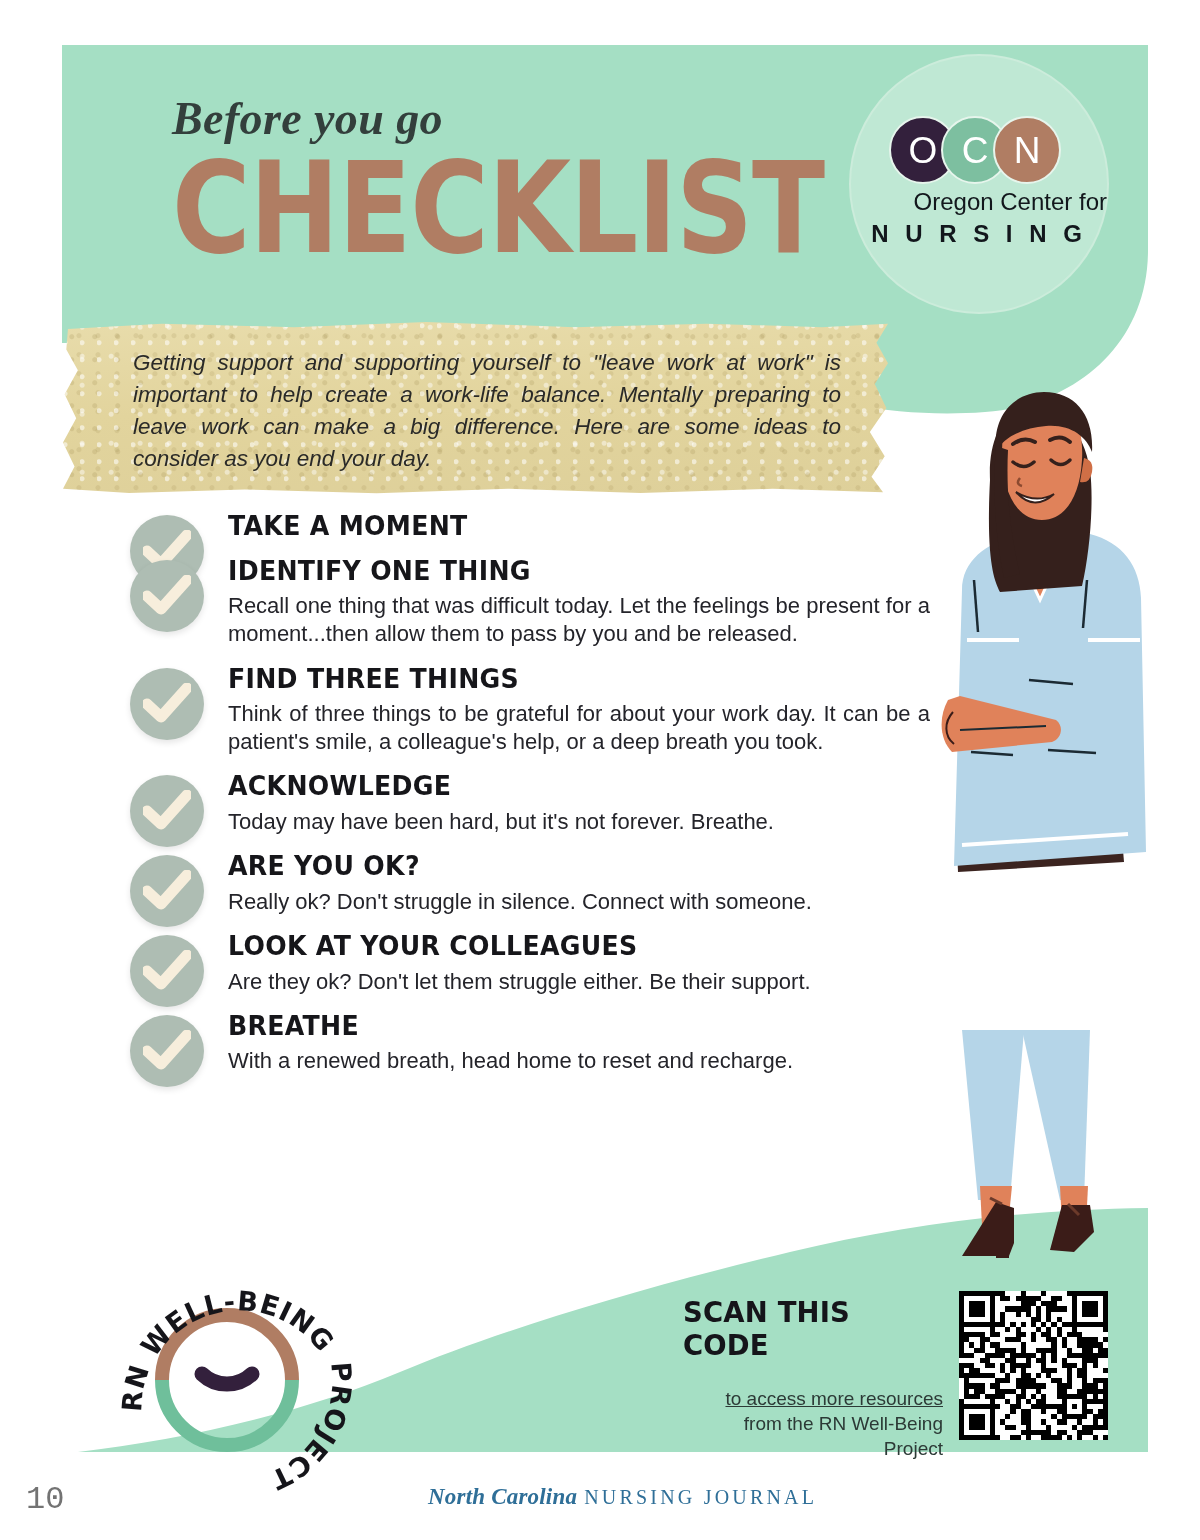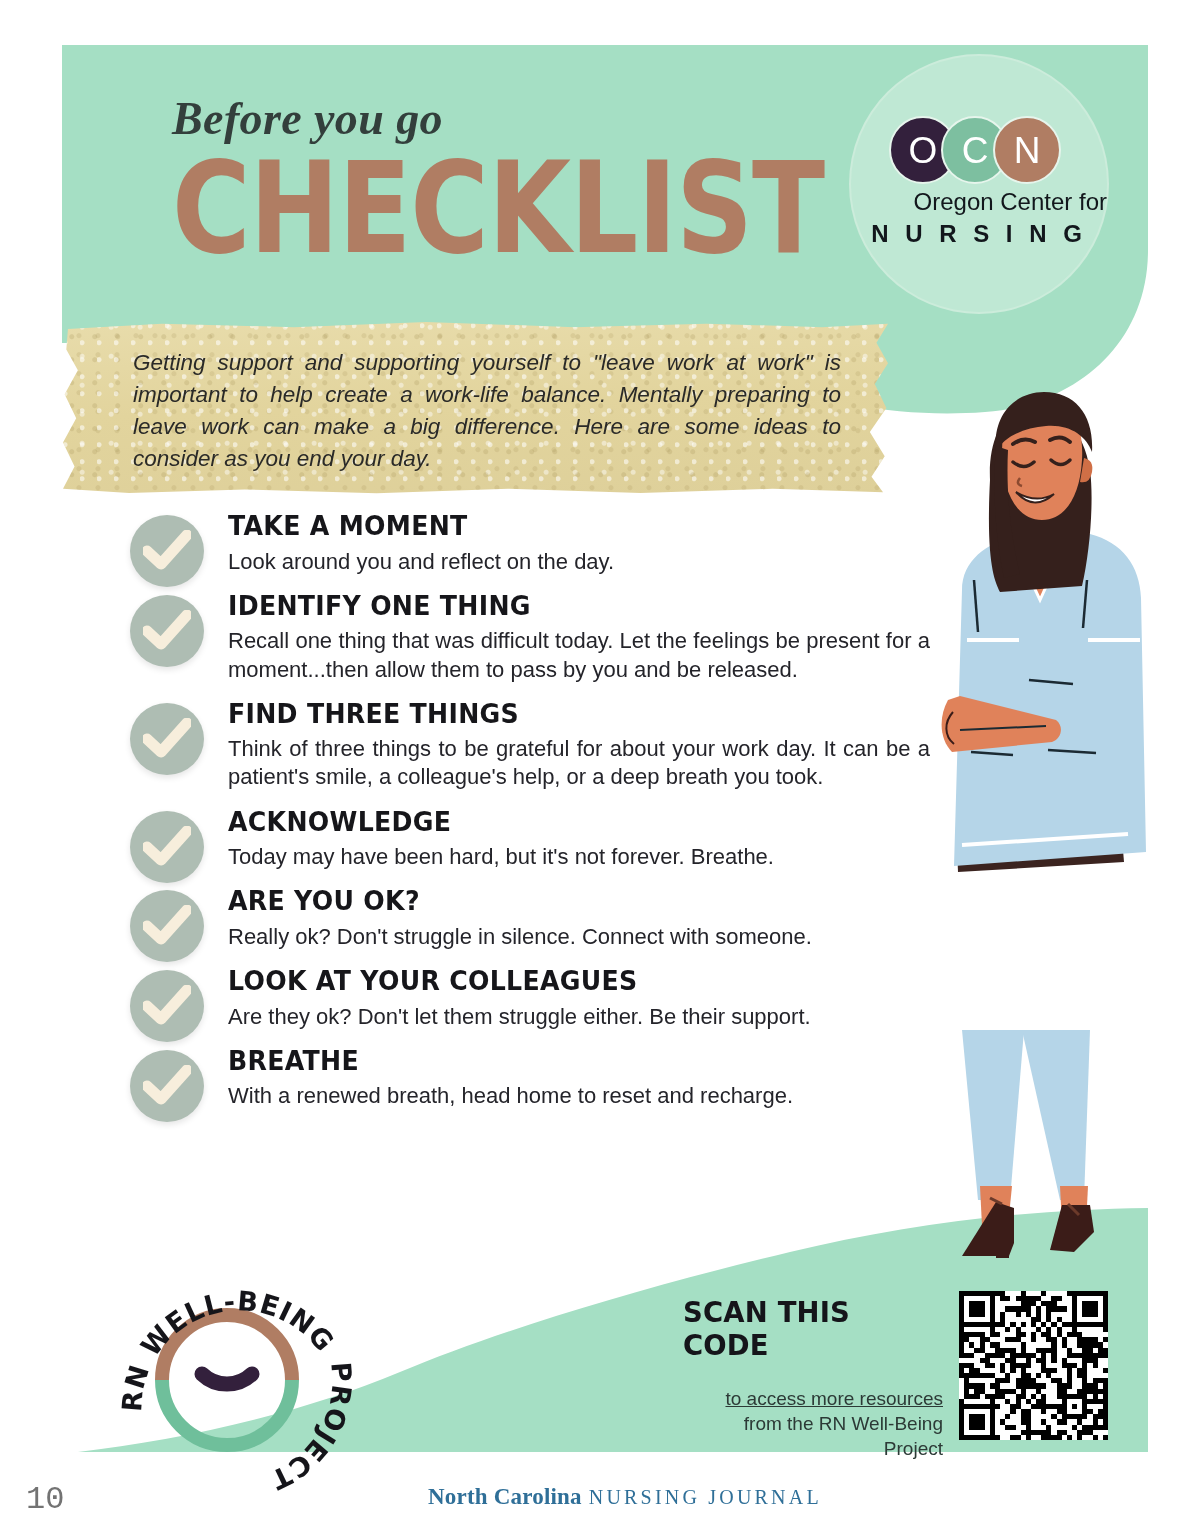--- a/index.html
+++ b/index.html
@@ -127,21 +127,21 @@
   .scan-l1{margin-top:24px;text-decoration:underline;}
   .qr{position:absolute;left:959px;top:1291px;width:149px;height:149px;background:#fff;}
 
   
   .pagenum{
     position:absolute;left:26px;top:1481px;
     font-size:32px;color:#737373;font-family:Liberation Mono, monospace;
   }
   .journal{position:absolute;left:428px;top:1484px;white-space:nowrap;}
   .j-script{
-    font-family:"Liberation Serif",serif;font-weight:bold;
+    font-family:"Liberation Serif",serif;font-style:italic;font-weight:bold;
     font-size:23px;color:#2f6f98;letter-spacing:.2px;
   }
   .j-roman{
     font-family:"Liberation Serif",serif;
     font-size:20px;color:#2f6f98;letter-spacing:3.2px;margin-left:7px;
   }
 </style>
 </head>
 <body>
 
@@ -262,21 +262,20 @@
   <div class="list" id="checklist">
       <div class="item">
         <div class="check">
           <div class="disc" style="background:#aebdb3"></div>
           <svg width="48" height="42" viewBox="0 0 48 42">
             <path d="M4 21 L18 34 L44 5" stroke="#f7eedc" stroke-width="11" fill="none" stroke-linecap="round" stroke-linejoin="round"></path>
           </svg>
         </div>
         <div class="item-body">
           <div class="item-title">TAKE A MOMENT</div>
-          <div class="item-desc">Look around you and reflect on the day.</div>
         </div>
       </div>
       <div class="item justify">
         <div class="check">
           <div class="disc" style="background:#aebdb3"></div>
           <svg width="48" height="42" viewBox="0 0 48 42">
             <path d="M4 21 L18 34 L44 5" stroke="#f7eedc" stroke-width="11" fill="none" stroke-linecap="round" stroke-linejoin="round"></path>
           </svg>
         </div>
         <div class="item-body">

